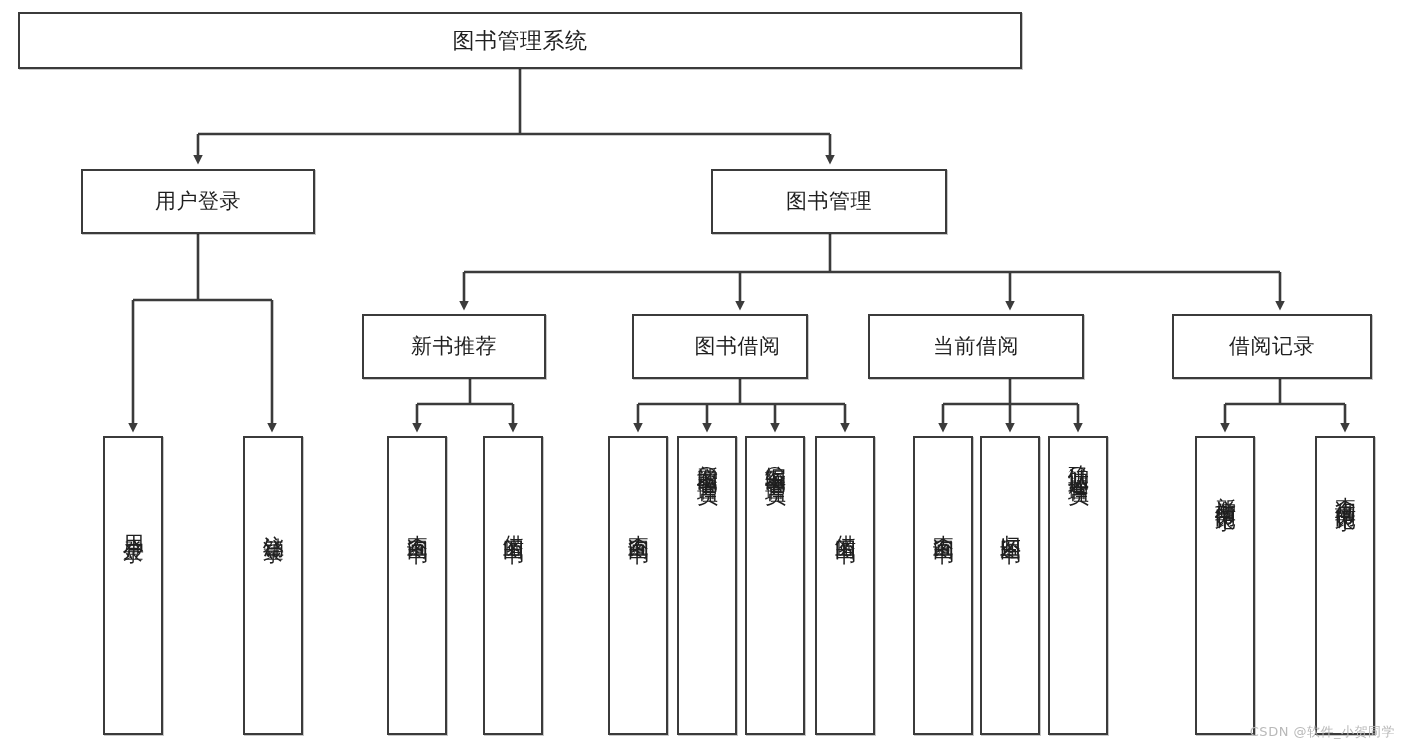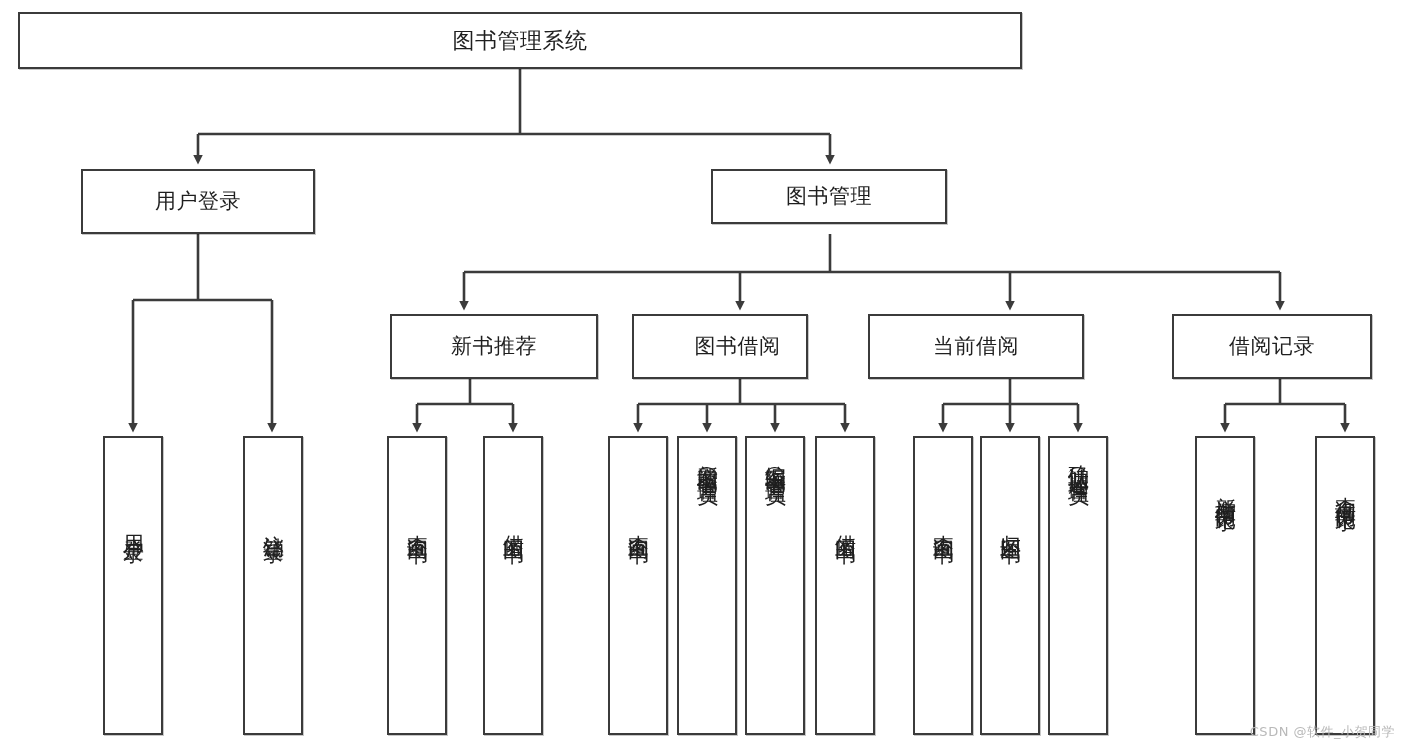--- a/index.html
+++ b/index.html
@@ -129,25 +129,25 @@
   </svg>
 
   <div class="node root horiz" style="left:18px; top:12px; width:1004px; height:57px;">
     <span class="label">图书管理系统</span>
   </div>
 
   <div class="node horiz" style="left:81px; top:169px; width:234px; height:65px;">
     <span class="label">用户登录</span>
   </div>
 
-  <div class="node horiz" style="left:711px; top:169px; width:236px; height:55px;">
+  <div class="node horiz" style="left:711px; top:169px; width:236px; height:65px;">
     <span class="label">图书管理</span>
   </div>
 
-  <div class="node horiz" style="left:362px; top:314px; width:208px; height:65px;margin-left:28px;">
+  <div class="node horiz" style="left:362px; top:314px; width:184px; height:65px;">
     <span class="label">新书推荐</span>
   </div>
 
   <div class="node horiz" style="left:632px; top:314px; width:176px; height:65px;padding-left:35px;">
     <span class="label">图书借阅</span>
   </div>
 
   <div class="node horiz" style="left:868px; top:314px; width:216px; height:65px;">
     <span class="label">当前借阅</span>
   </div>

